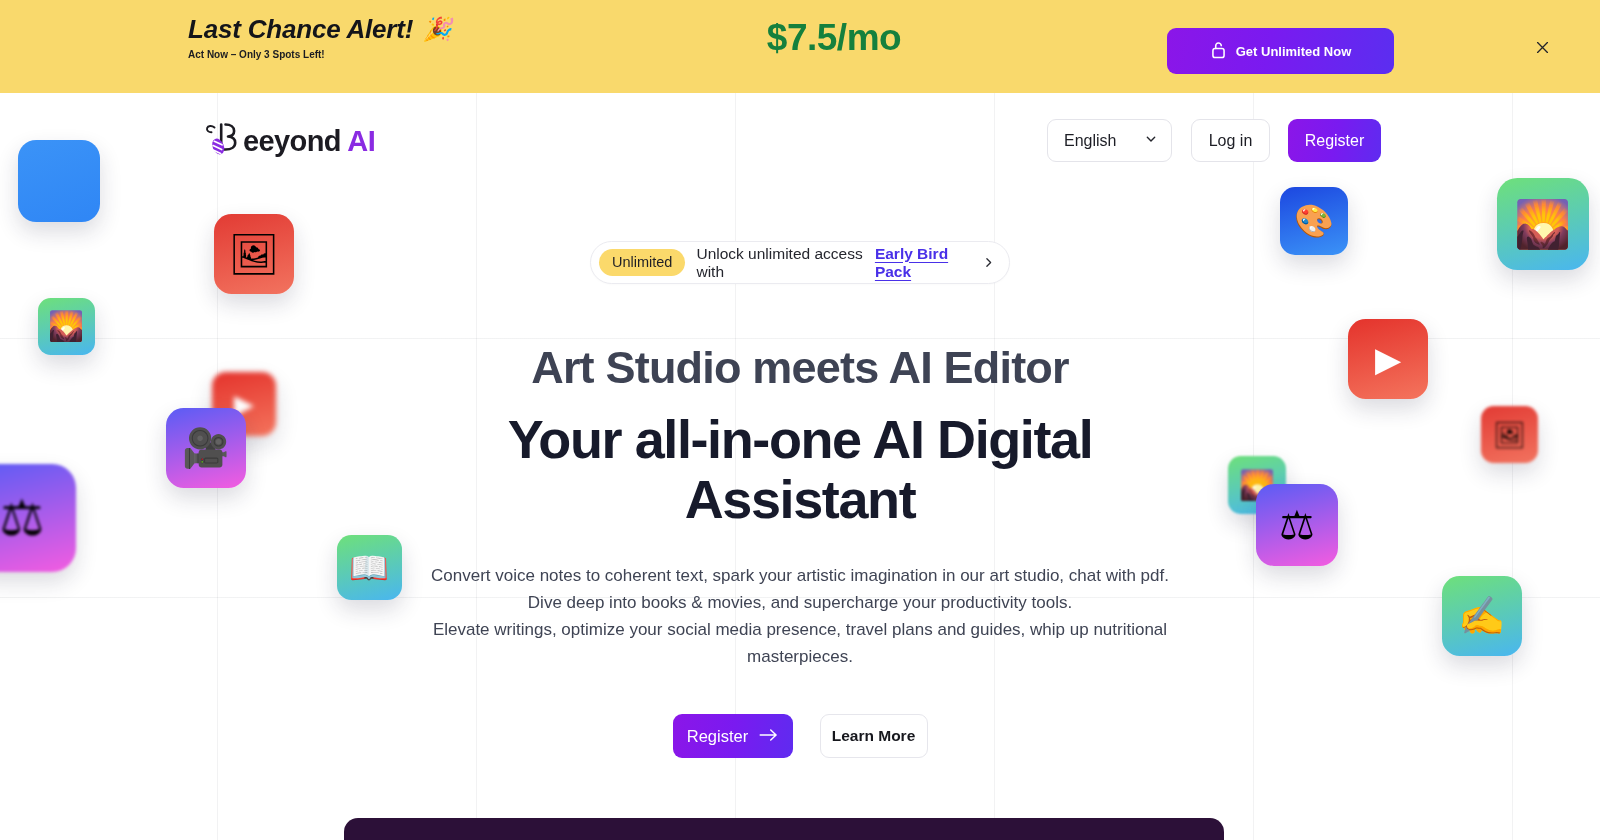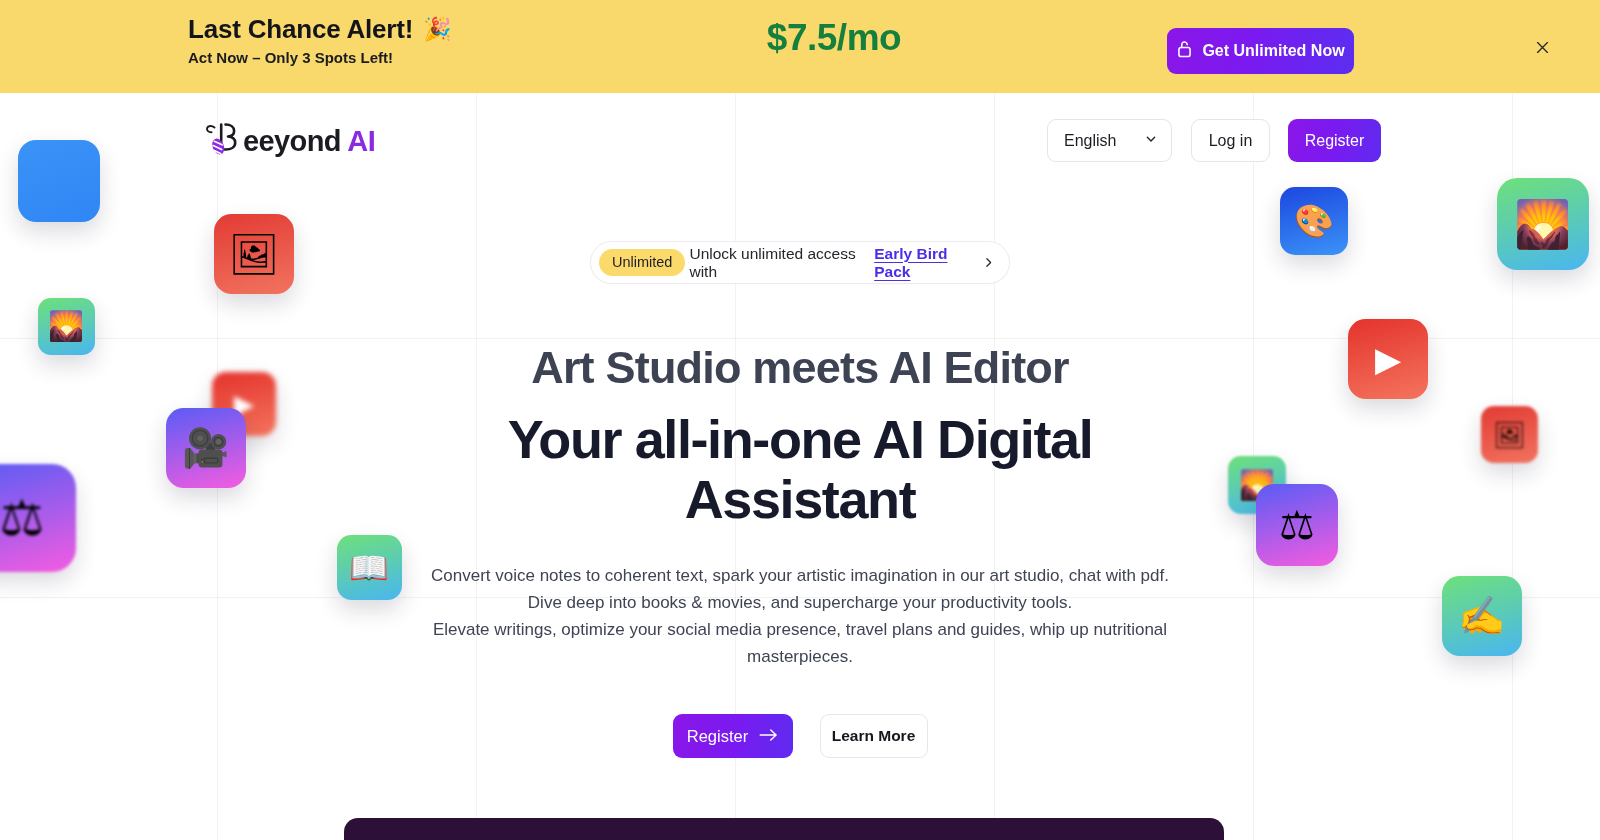--- a/index.html
+++ b/index.html
@@ -23,36 +23,36 @@
   }
 
   
   .promo{
     position:absolute; left:0; top:0; width:1600px; height:93px;
     background:#f9d96c; z-index:40;
   }
   .promo-left{ position:absolute; left:188px; top:14px; width:470px; }
   .promo-title{
     font-size:26px; font-weight:700; color:#14151a; letter-spacing:-.2px;
-    display:flex; align-items:center; gap:10px; line-height:30px;
+    display:flex; align-items:center; gap:10px; line-height:30px;font-style:italic;
   }
   .party-icon{ font-size:23px; line-height:1; }
-  .promo-sub{ font-size:15px; font-weight:600; color:#1b1c22; margin-top:5px; }
+  .promo-sub{ font-size:10px; font-weight:600; color:#1b1c22; margin-top:5px; }
 
   .promo-center{ position:absolute; left:600px; top:17px; width:468px; text-align:center; }
   .promo-line1{ font-size:16.5px; color:#15161b; font-weight:500; line-height:22px; }
   .promo-line1 b{ font-weight:700; }
   .promo-line1 s{ font-weight:700; text-decoration:line-through; }
   .promo-price{ font-size:37px; font-weight:700; color:#15803d; line-height:40px; letter-spacing:-.5px; margin-top:1px; }
 
   .promo-cta{
-    position:absolute; left:1167px; top:28px; width:187px; height:46px;
+    position:absolute; left:1167px; top:28px; width:227px; height:46px;
     border-radius:9px; border:none; cursor:pointer;
     background:linear-gradient(100deg,#8b16e8 0%,#7a1af0 45%,#5b2ef0 100%);
-    color:#fff; font-size:16px; font-weight:700;
+    color:#fff; font-size:13px; font-weight:700;
     display:flex; align-items:center; justify-content:center; gap:9px;
     font-family:inherit;
   }
   .promo-close{
     position:absolute; left:1530px; top:35px; width:24px; height:24px;
     display:flex; align-items:center; justify-content:center;
     cursor:pointer; color:#23242a;
   }
 
   
@@ -101,21 +101,21 @@
     overflow:hidden;
   }
   .app-icon .glyph{ line-height:1; filter:saturate(1.1); }
 
   
   .hero{ position:absolute; left:0; top:189px; width:1600px; z-index:10; }
 
   .pill{
     margin:52px auto 0; width:auto; max-width:420px;
     height:43px; border:1px solid #ebebf0; border-radius:999px; background:#fff;
-    display:flex; align-items:center; gap:4px; padding:0 14px 0 8px;
+    display:flex; align-items:center; gap:11px; padding:0 14px 0 8px;
     width:fit-content; box-shadow:0 1px 2px rgba(0,0,0,.02); cursor:pointer;
   }
   .pill-badge{
     background:#fbd96b; color:#1f1f26; font-size:14.5px; font-weight:500;
     border-radius:999px; padding:6px 13px; line-height:1;
   }
   .pill-text{ font-size:15.5px; color:#25262e; }
   .pill-link{
     font-size:15.5px; color:#4930e8; font-weight:700; text-decoration:underline;
     text-underline-offset:3px; cursor:pointer;

